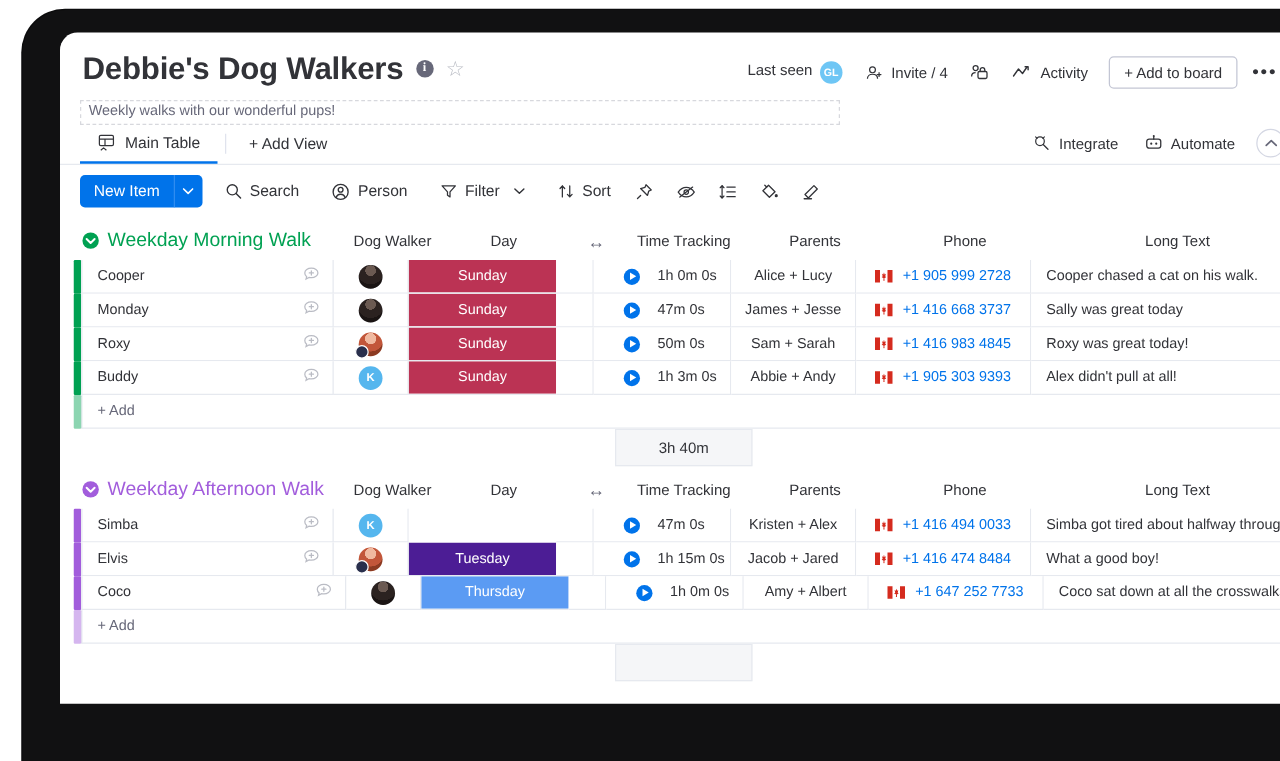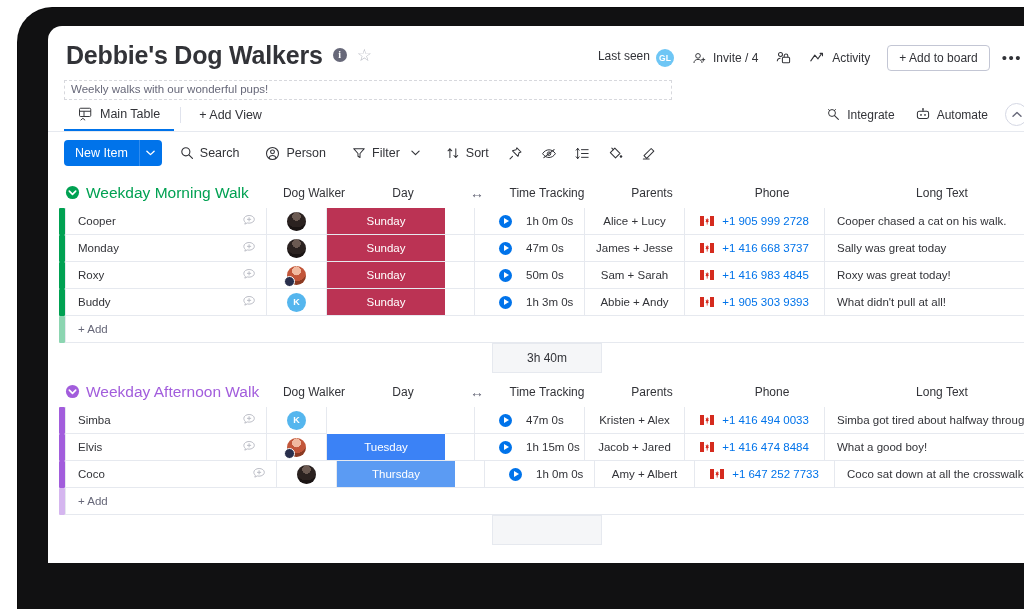--- a/index.html
+++ b/index.html
@@ -488,21 +488,21 @@
               </span>
               <span class="cell" style="width:100px">Abbie + Andy</span>
               <span class="cell" style="width:140px">
                 <span class="flag">
                   <span class="l"></span>
                   <span class="r"></span>
                   <span class="leaf"></span>
                 </span>
                 <span class="phone-link">+1 905 303 9393</span>
               </span>
-              <span class="cell c-long" style="width:200px">What didn't pull at all!</span>
+              <span class="cell c-long" style="width:200px">Alex didn't pull at all!</span>
             </div>
             <div class="addrow">
               <span class="rowbar" style="background:#00a152;opacity:.45"></span>
               <span class="lbl" style="width:971px;border-left:1px solid #e6e9ef">+ Add</span>
             </div>
           </div>
           <div class="summary-strip">
             <span class="sumbox" style="left:444px;width:110px">3h 40m</span>
           </div>
         </div>
@@ -566,21 +566,21 @@
                     <path d="M8.5 5.6v4M6.5 7.6h4" stroke="#9699a6" stroke-width="1.2" stroke-linecap="round"></path>
                   </svg></span>
               </span>
               <span class="cell c-walker" style="width:60px">
                 <span class="av av-photo" style="background:#f3d9cc">
                   <span class="hair" style="background:radial-gradient(circle at 50% 26%, #f0b9a0 0 26%, #c2563a 27% 60%, #8c3a22 61% 100%)"></span>
                   <span class="badge-ic"></span>
                 </span>
               </span>
               <span class="cell" style="width:118px;padding:0;border-right:none">
-                <span class="daychip" style="background:#3b82f6">Tuesday</span>
+                <span class="daychip" style="background:#4c1d95">Tuesday</span>
               </span>
               <span class="cell" style="width:30px"></span>
               <span class="cell c-time" style="width:110px">
                 <span class="play">
                   <i></i>
                 </span>
                 <span>1h 15m 0s</span>
               </span>
               <span class="cell" style="width:100px">Jacob + Jared</span>
               <span class="cell" style="width:140px">

